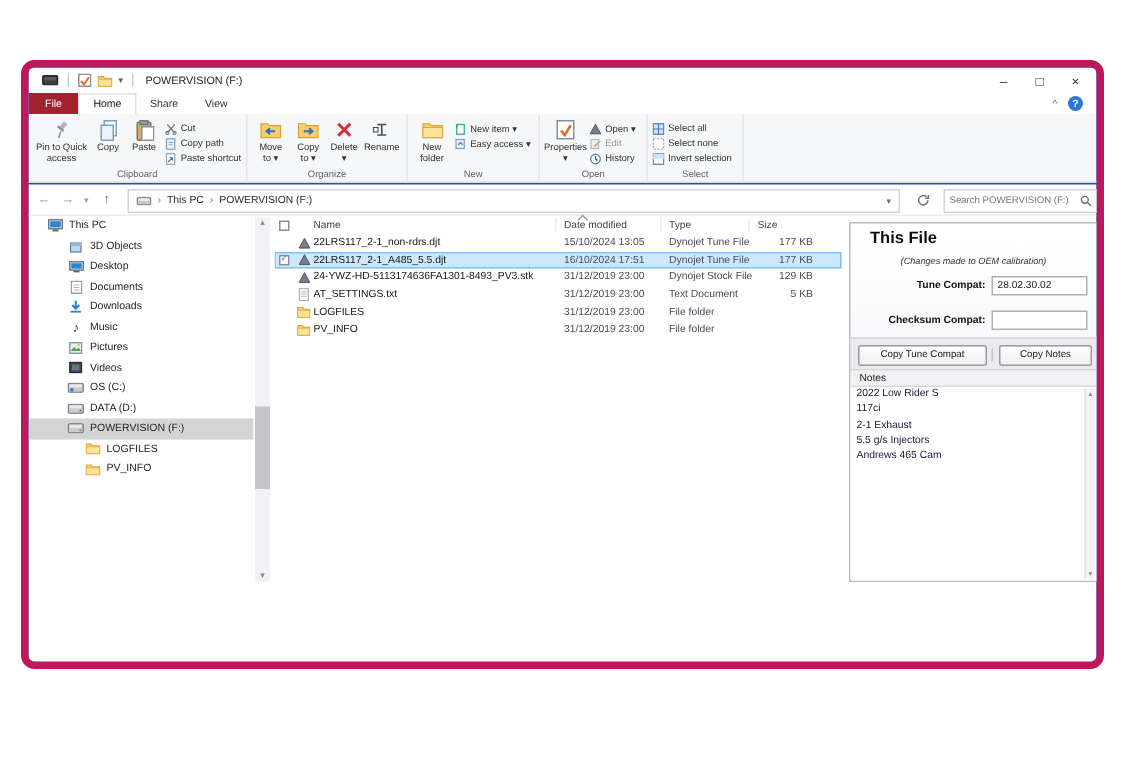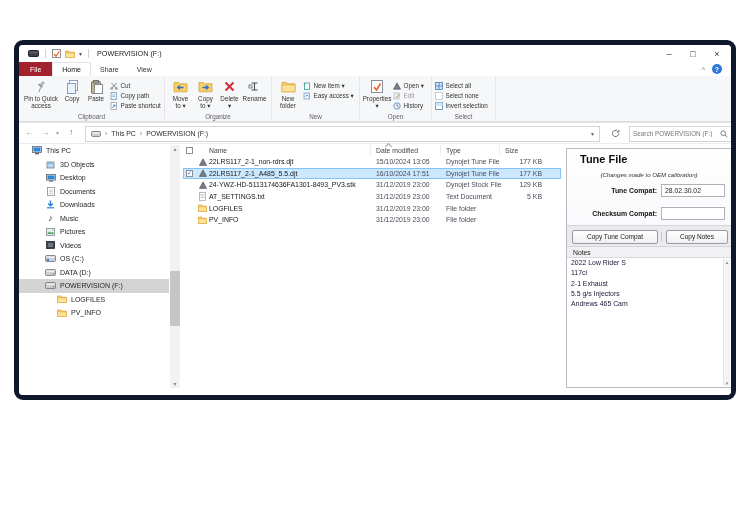--- a/index.html
+++ b/index.html
@@ -1,20 +1,20 @@
 <!DOCTYPE html>
 <html><head>
 <meta charset="utf-8">
 <style>
   * { margin:0; padding:0; box-sizing:border-box; }
   html,body { width:750px; height:506px; background:#fff; font-family:"Liberation Sans", sans-serif; }
   .stage { position:relative; width:750px; height:506px; background:#fff; overflow:hidden; }
 
-  .window { position:absolute; left:14px; top:40px; width:722px; height:360px;
-            background:#e5e5e5; border:5px solid #0f172a; border-radius:9px; overflow:hidden; }
+  .window { position:absolute; left:14px; top:40px; width:722px; height:406px;
+            background:#1d4ed8; border:5px solid #be185d; border-radius:9px; overflow:hidden; }
   .w-inner { position:relative; width:712px; height:415px; font-size:7px; color:#222; }
 
   
   .titlebar { position:absolute; left:0; top:0; right:0; height:17px; display:flex; align-items:center; padding-left:7px; background:#fff; }
   .qat-sep { width:1px; height:9px; background:#d0d0d4; margin:0 4px; }
   .qat-item { display:flex; align-items:center; margin:0 2px; }
   .title-text { margin-left:4px; font-size:7.2px; color:#1c1c1c; white-space:nowrap; }
   .caret { font-size:6px; color:#5a5a5e; line-height:1; }
   .win-controls { position:absolute; right:2px; top:0; height:17px; display:flex; align-items:center; }
   .wc { width:24px; text-align:center; font-size:9px; color:#333; cursor:default; }
@@ -622,21 +622,21 @@
                 </svg>
               </span>
             <span class="name">PV_INFO</span>
             <span class="meta" style="padding-left:6px;">31/12/2019 23:00</span>
             <span class="meta" style="padding-left:6px;">File folder</span>
             <span class="meta size"></span>
           </div>
         </div>
 
         <div class="tunepanel">
-          <div class="tp-title">Tune File</div>
+          <div class="tp-title">This File</div>
           <div class="tp-sub">(Changes made to OEM calibration)</div>
 
           <span class="tp-lab" style="top:38px;">Tune Compat:</span>
           <input class="tp-in" style="top: 35px;" value="28.02.30.02">
 
           <span class="tp-lab" style="top:61px;">Checksum Compat:</span>
           <input class="tp-in" style="top: 57.5px;" value="">
 
           <div class="tp-strip">
             <div class="tp-btn tp-btn1">Copy Tune Compat</div>

